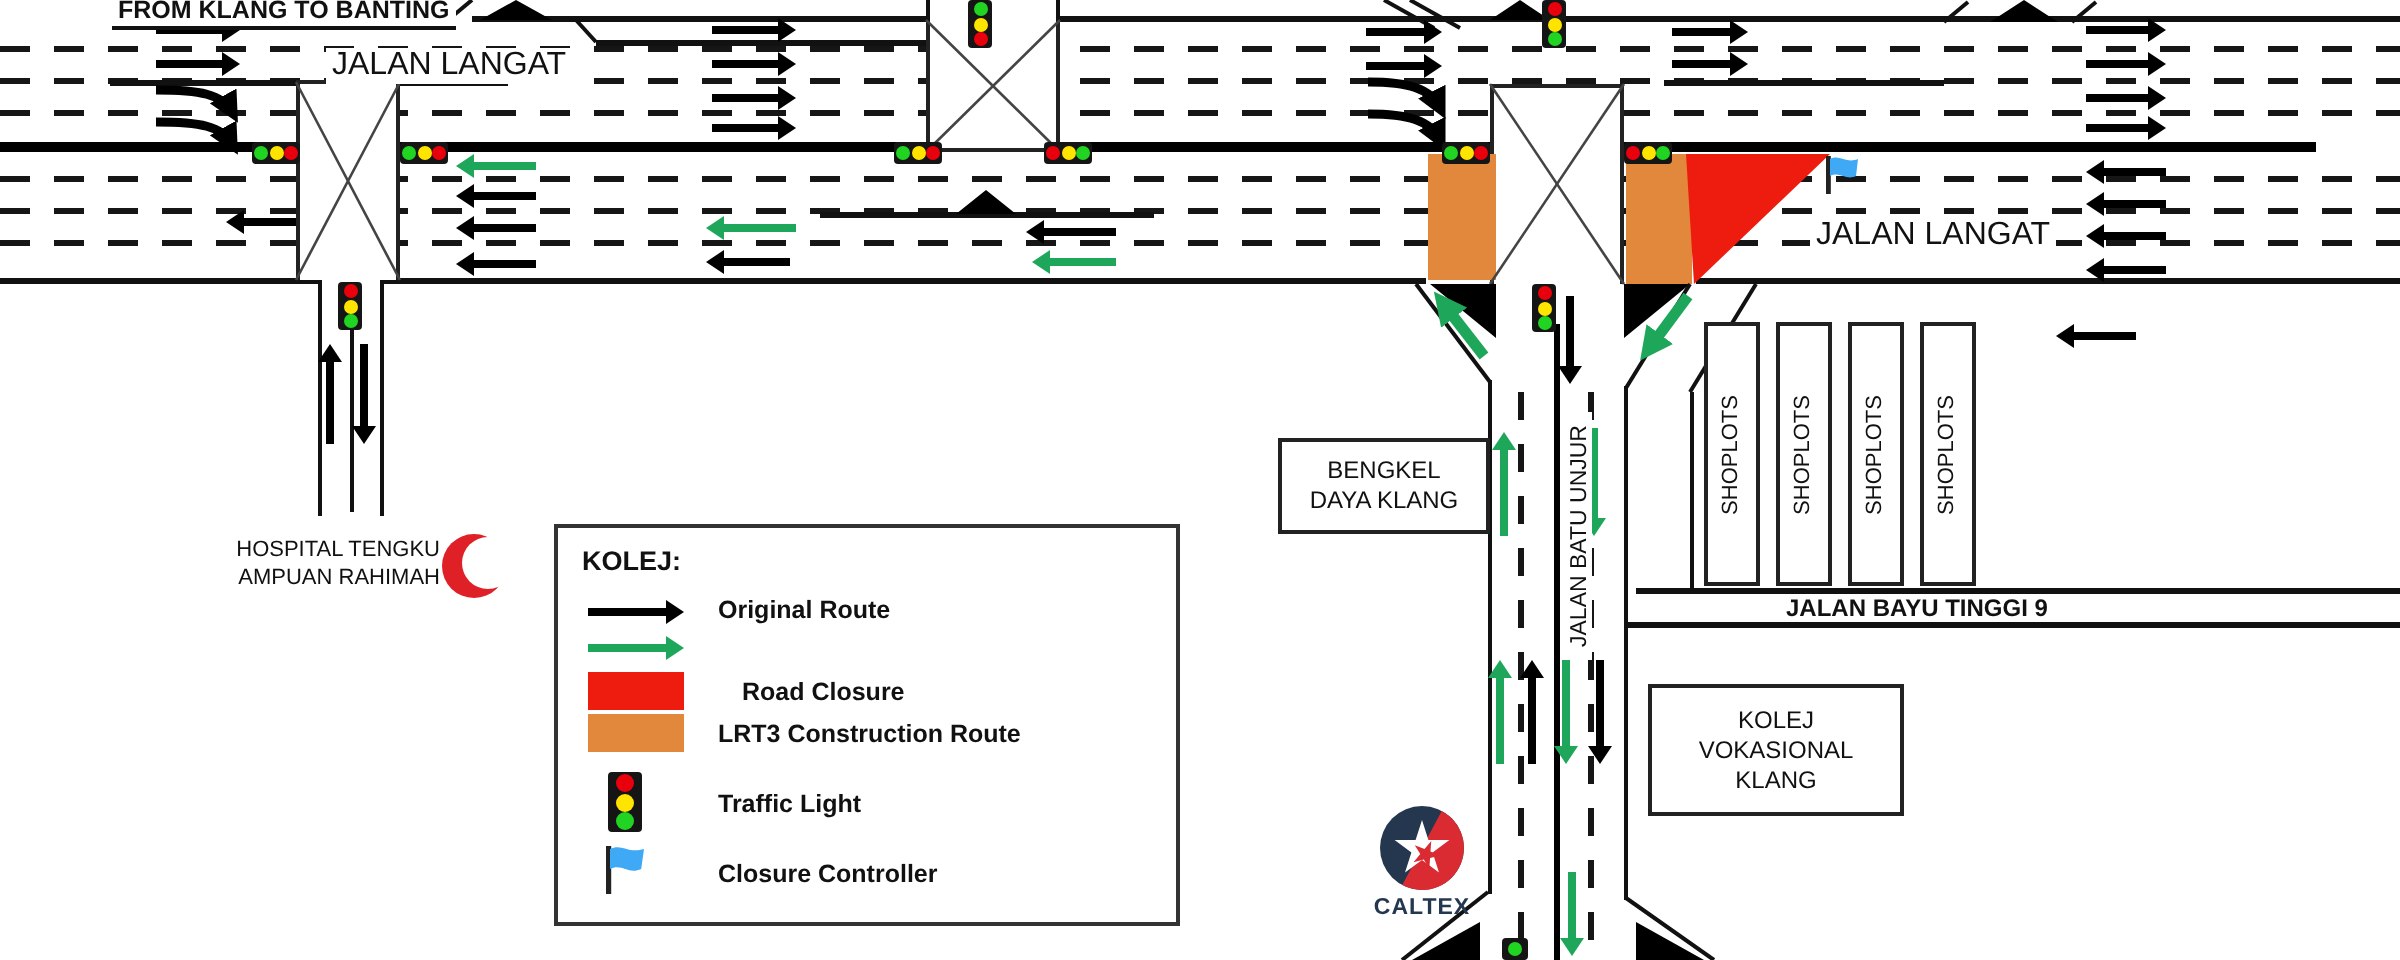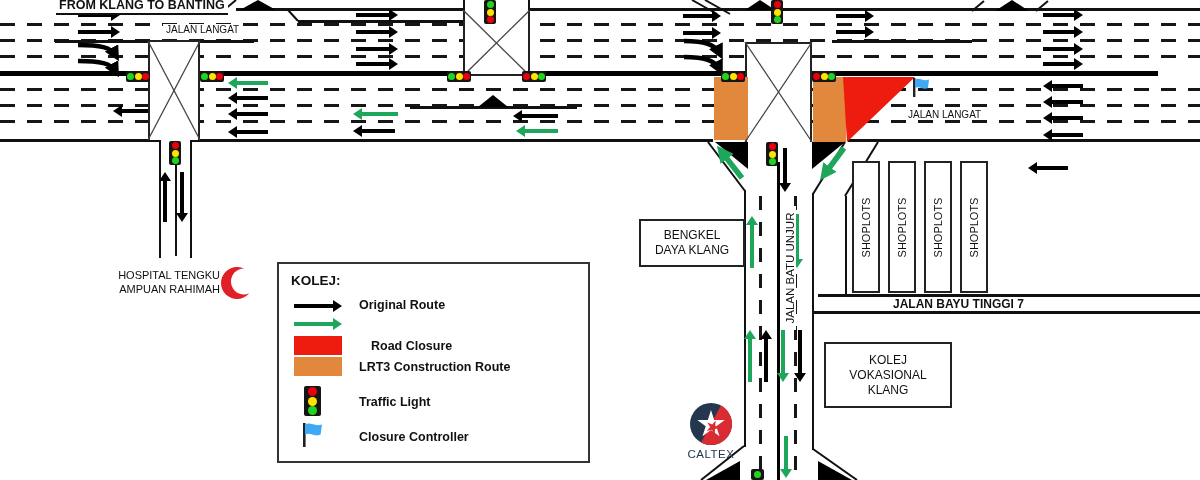--- a/index.html
+++ b/index.html
@@ -38,21 +38,21 @@
   .tl{position:absolute;background:#151515;border-radius:2px;display:flex;align-items:center;justify-content:space-evenly;z-index:6;}
   .tl.h{width:24px;height:11px;flex-direction:row;}
   .tl.v{width:12px;height:24px;flex-direction:column;}
   .tl i{display:block;width:7px;height:7px;border-radius:50%;}
   .tl.big{width:17px;height:30px;}
   .tl.big i{width:9px;height:9px;}
   .lr{background:#e8000d;} .ly{background:#ffe400;} .lg{background:#21d421;}
   
   .orange{position:absolute;background:#E2883C;z-index:4;}
   
-  .lbl{position:absolute;background:#fff;font-size:10px;white-space:nowrap;z-index:7;padding:0 3px;}
+  .lbl{position:absolute;background:#fff;font-size:16px;white-space:nowrap;z-index:7;padding:0 3px;}
   .lbl.b{font-weight:bold;}
   .rot{transform:rotate(-90deg);transform-origin:center center;text-align:center;}
   svg.overlay{position:absolute;left:0;top:0;z-index:5;pointer-events:none;}
   .z7{z-index:7;} .z6{z-index:6;}
   
   #legend{position:absolute;left:277px;top:262px;width:313px;height:201px;background:#fff;
           border:2.5px solid #333;box-sizing:border-box;z-index:8;}
   #legend .title{position:absolute;left:12px;top:9px;font-size:13.5px;font-weight:bold;}
   .litem{position:absolute;left:80px;font-size:12.5px;font-weight:bold;white-space:nowrap;}
   .lswatch{position:absolute;left:15px;width:48px;height:19px;}
@@ -395,21 +395,21 @@
       <i class="ly"></i>
       <i class="lg"></i>
     </div>
   <div class="tl h" style="left:751px;top:469px;width:13px;">
       <i class="lg"></i>
     </div>
 
   <div class="lbl b" style="left:56px;top:-2px;font-size:12.5px;border-bottom:2.5px solid #111;padding-bottom:1px;">FROM KLANG TO BANTING</div>
   <div class="lbl" style="left:163px;top:24px;">JALAN LANGAT</div>
   <div class="lbl" style="left:905px;top:109px;">JALAN LANGAT</div>
-  <div class="lbl" style="left:890px;top:297px;font-weight:bold;font-size:12px;background:transparent;">JALAN BAYU TINGGI 7</div>
+  <div class="lbl" style="left:890px;top:297px;font-weight:bold;font-size:12px;background:transparent;">JALAN BAYU TINGGI 9</div>
   <div class="lbl rot" style="left:728px;top:262px;width:124px;font-size:11.5px;z-index:6;background:#fff;padding:0;">JALAN BATU UNJUR</div>
 
   <div class="abs z7" style="left:100px;top:268px;width:120px;text-align:right;font-size:11px;line-height:14px;">
     <div>HOSPITAL TENGKU</div>
     <div>AMPUAN RAHIMAH</div>
   </div>
 
   <div class="whitebox z6" style="left:639px;top:219px;width:106px;height:48px;">
     <div>BENGKEL</div>
     <div>DAYA KLANG</div>
@@ -427,21 +427,21 @@
   <div class="whitebox z6" style="left:888px;top:161px;width:28px;height:132px;">
     <div class="rot" style="font-size:11px;width:120px;">SHOPLOTS</div>
   </div>
   <div class="whitebox z6" style="left:924px;top:161px;width:28px;height:132px;">
     <div class="rot" style="font-size:11px;width:120px;">SHOPLOTS</div>
   </div>
   <div class="whitebox z6" style="left:960px;top:161px;width:28px;height:132px;">
     <div class="rot" style="font-size:11px;width:120px;">SHOPLOTS</div>
   </div>
 
-  <div class="abs z7" style="left:681px;top:448px;width:60px;text-align:center;font-size:11.5px;font-weight:normal;color:#24374F;letter-spacing:0.5px;">CALTEX</div>
+  <div class="abs z7" style="left:681px;top:448px;width:60px;text-align:center;font-size:11.5px;font-weight:bold;color:#24374F;letter-spacing:0.5px;">CALTEX</div>
 
   <div id="legend">
     <div class="title">KOLEJ:</div>
 
     <div class="ar arE" style="left:15px;top:36px;width:48px;">
         <i class="sh"></i>
         <i class="hd"></i>
       </div>
     <div class="litem" style="top:34px;">Original Route</div>
 

